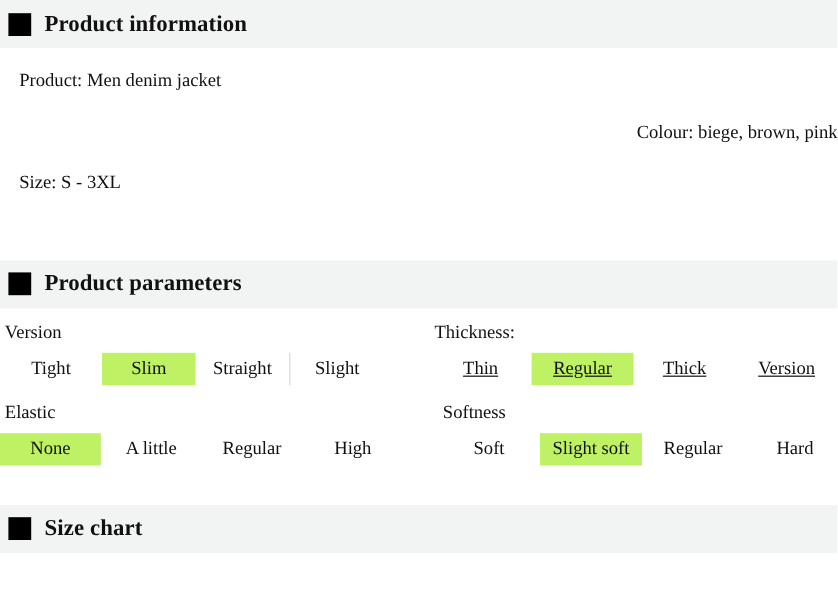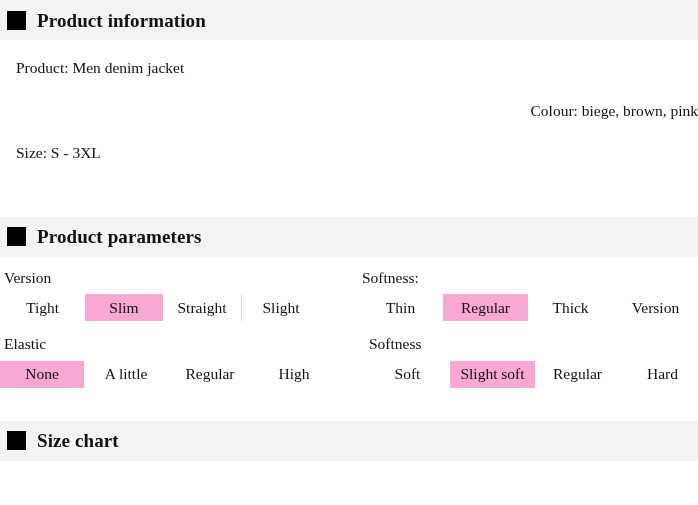--- a/index.html
+++ b/index.html
@@ -93,36 +93,36 @@
     display: flex;
     align-items: center;
     justify-content: center;
     font-size: 15.5px;
     line-height: 1;
     white-space: nowrap;
     box-sizing: border-box;
     height: 27px;
   }
   .chip.sel {
-    background: #f9a8d4;
+    background: #bef264;
   }
   .divider {
     width: 1px;
     background: #d8d8d8;
     height: 27px;
     flex: 0 0 auto;
   }
 
   
   .row-version .chip { width: 78px; }
   .row-version .chip:nth-child(1) { width: 85px; }
   .row-version .chip:nth-child(4) { width: 82px; }
   .row-version .chip:nth-child(5) { width: 78px; }
 
-  .row-thickness .chip { width: 85px; }
+  .row-thickness .chip { width: 85px; text-decoration: underline; }
 
   .row-elastic .chip { width: 84px; }
 
   .row-softness .chip { width: 85px; }
 
   .spacer-after-params { height: 33px; }
 </style>
 </head>
 <body>
 
@@ -153,21 +153,21 @@
       <div class="chips row-version">
         <div class="chip">Tight</div>
         <div class="chip sel">Slim</div>
         <div class="chip">Straight</div>
         <div class="divider"></div>
         <div class="chip">Slight</div>
       </div>
     </div>
 
     <div class="param-col right">
-      <div class="param-label">Softness:</div>
+      <div class="param-label">Thickness:</div>
       <div class="chips row-thickness">
         <div class="chip">Thin</div>
         <div class="chip sel">Regular</div>
         <div class="chip">Thick</div>
         <div class="chip">Version</div>
       </div>
     </div>
 
   </div>
 

